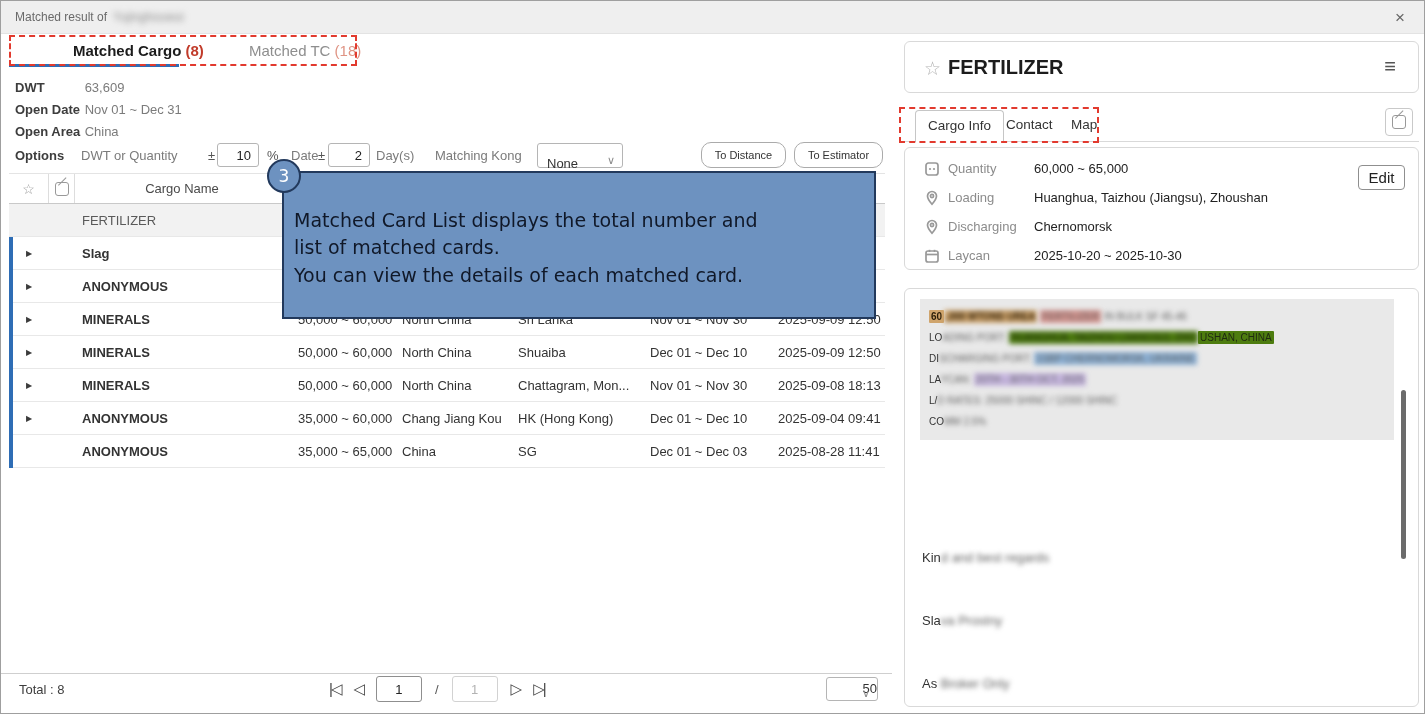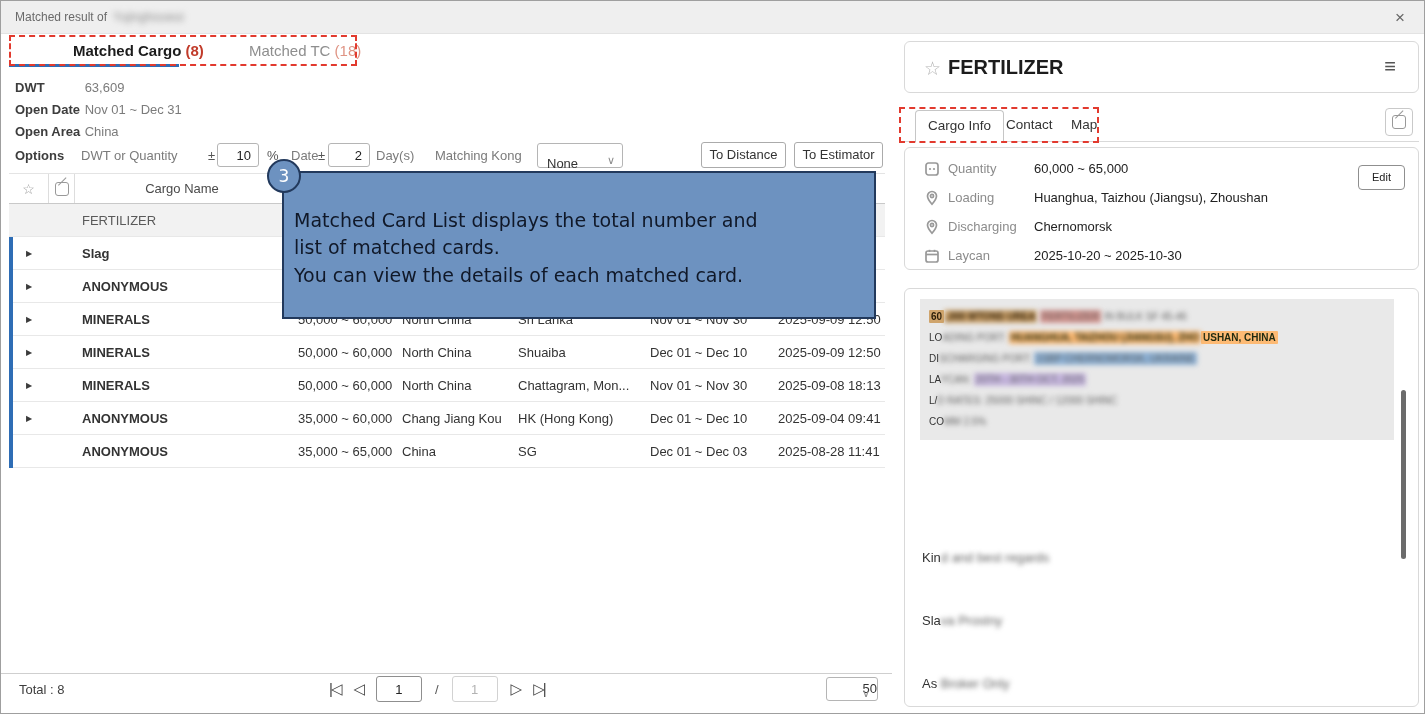--- a/index.html
+++ b/index.html
@@ -38,21 +38,21 @@
   .opt-date { left:290px; color:#7b7b7b; }
   .opt-pm2 { left:317px; color:#555; }
   .opt-days { left:375px; color:#7b7b7b; }
   .opt-range { left:434px; color:#7b7b7b; }
   .num-input { position:absolute; top:3px; height:24px; border:1px solid #b5b5b5; border-radius:3px; font-size:13px; text-align:right; padding-right:7px; color:#222; font-family:inherit; }
   .inp-qty { left:216px; width:42px; }
   .inp-date { left:327px; width:42px; }
   .fake-select { position:absolute; border:1px solid #b5b5b5; border-radius:3px; background:#fff; font-size:13px; color:#333; cursor:pointer; }
   .sel-range { left:536px; top:3px; width:86px; height:25px; line-height:23px; padding-left:9px; }
   .chev { position:absolute; right:7px; top:0; color:#8a8a8a; font-size:11px; }
-  .btn { position:absolute; top:2px; height:26px; background:#fff; border:1px solid #ababab; border-radius:3px; font-size:13px; color:#333; text-align:center; line-height:24px; cursor:pointer; }
+  .btn { position:absolute; top:2px; height:26px; background:#fff; border:1px solid #ababab; border-radius:10px; font-size:11px; color:#333; text-align:center; line-height:24px; cursor:pointer; }
   .btn-dist { left:700px; width:85px; }
   .btn-est  { left:793px; width:89px; }
 
   
   .tbl { position:absolute; left:8px; top:172px; width:876px; }
   .thead { display:grid; grid-template-columns:40px 26px 215px 104px 116px 132px 128px 1fr; height:31px; border-top:1px solid #e4e4e4; border-bottom:1px solid #c9c9c9; font-size:13px; color:#4a4a4a; align-items:center; }
   .thead .hc { height:100%; display:flex; align-items:center; justify-content:center; }
   .thead .hc.b { border-right:1px solid #ddd; }
   .trow { display:grid; grid-template-columns:40px 26px 215px 104px 116px 132px 128px 1fr; height:33px; border-bottom:1px solid #e8e8e8; font-size:13px; align-items:center; cursor:pointer; background:#fff; }
   .trow.sel { background:#f2f2f2; }
@@ -95,29 +95,29 @@
   .rtab.t2 { left:90px; }
   .rtab.t3 { left:155px; }
   .dash-rtabs { position:absolute; left:-5px; top:-1px; width:200px; height:36px; border:2px dashed #e23a2e; pointer-events:none; z-index:3; }
   .memo-btn { position:absolute; right:6px; top:0; width:28px; height:28px; border:1px solid #c9c9c9; border-radius:4px; background:#fff; display:flex; align-items:center; justify-content:center; cursor:pointer; }
 
   .card-det { left:903px; top:146px; width:515px; height:123px; }
   .det-row { position:absolute; left:0; width:100%; height:28px; }
   .det-ic { position:absolute; left:19px; top:2px; width:16px; height:16px; }
   .det-lb { position:absolute; left:43px; top:2px; font-size:13px; color:#8c8c8c; }
   .det-vl { position:absolute; left:129px; top:2px; font-size:13px; color:#222; }
-  .edit-btn { position:absolute; right:13px; top:6px; width:47px; height:25px; border:1px solid #8f8f8f; border-radius:4px; background:#fff; font-size:11px; color:#222; text-align:center; line-height:23px; cursor:pointer; }
+  .edit-btn { position:absolute; right:13px; top:6px; width:47px; height:25px; border:1px solid #8f8f8f; border-radius:4px; background:#fff; font-size:15px; color:#222; text-align:center; line-height:23px; cursor:pointer; }
 
   .card-body { left:903px; top:287px; width:515px; height:419px; }
   .hl-box { position:absolute; left:15px; top:10px; width:474px; height:141px; background:#e9e9e9; padding:7px 9px; font-size:10px; line-height:21px; color:#333; white-space:nowrap; overflow:hidden; }
   .blur { filter:blur(2.5px); color:#5f5f5f; }
   .hl { padding:1px 2px; border-radius:1px; }
   .hl.o { background:#cfa46c; color:#2a1d08; font-weight:600; }
   .hl.r { background:#d5948e; }
-  .hl.g { background:#fdba74; color:#1f2a10; font-weight:700; }
+  .hl.g { background:#4d7c0f; color:#1f2a10; font-weight:400; }
   .hl.bl { background:#8cb0d4; }
   .hl.pu { background:#c6b6df; }
   .body-lines { position:absolute; left:17px; top:216px; font-size:13px; line-height:21px; color:#333; white-space:pre; }
   .vthumb { position:absolute; right:12px; top:101px; width:5px; height:169px; background:#6b6b6b; border-radius:3px; cursor:grab; }
 
   svg .st { stroke:#999; fill:none; stroke-width:1.7; }
 </style>
 </head>
 <body>
 

